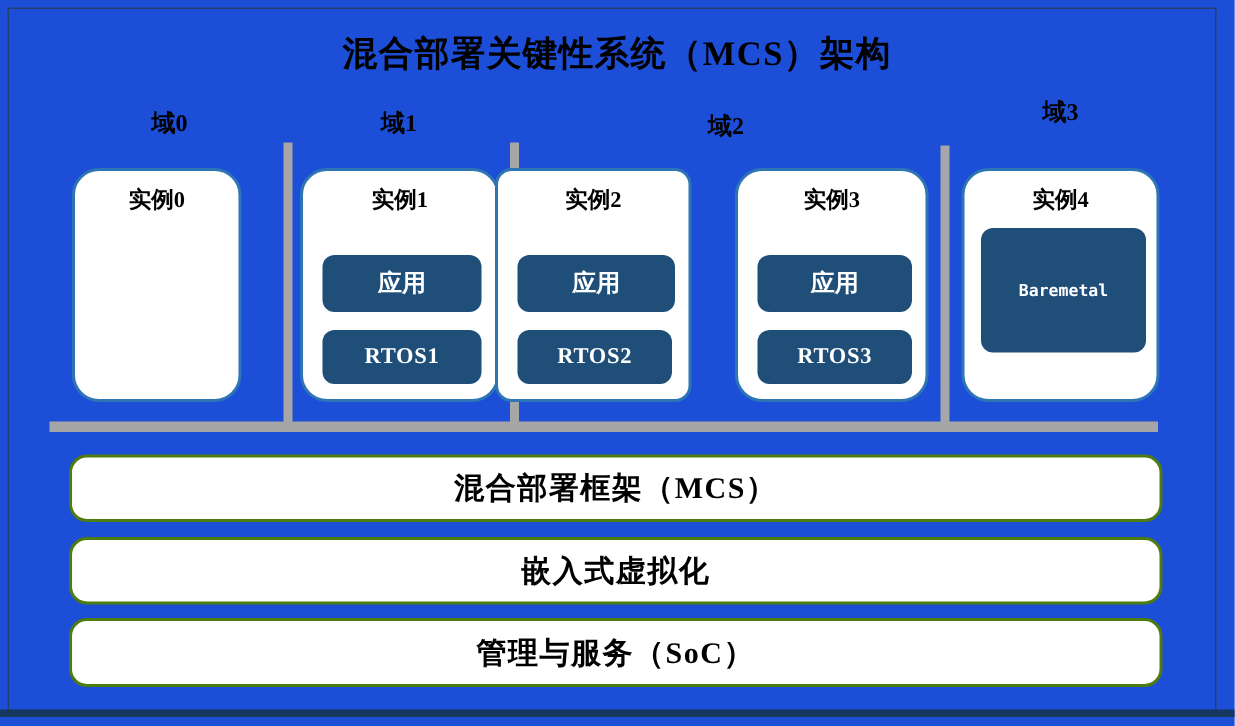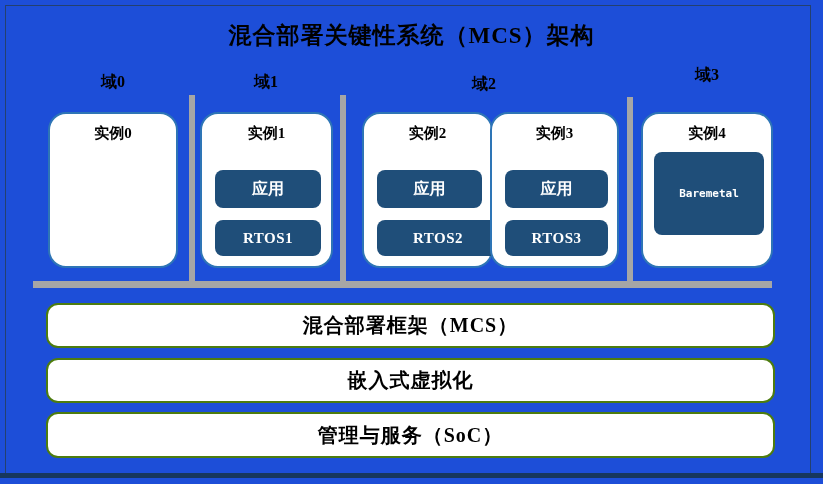--- a/index.html
+++ b/index.html
@@ -76,34 +76,34 @@
   <div class="domain-label" style="left:78px; top:72px;">域0</div>
   <div class="domain-label" style="left:231px; top:72px;">域1</div>
   <div class="domain-label" style="left:449px; top:74px;">域2</div>
   <div class="domain-label" style="left:672px; top:65px;">域3</div>
 
   <div class="divider-v" style="left:189px; top:95px; height:193px;"></div>
   <div class="divider-v" style="left:340px; top:95px; height:193px;"></div>
   <div class="divider-v" style="left:627px; top:97px; height:191px;"></div>
   <div class="divider-h"></div>
 
-  <div class="inst" style="left:48px; width:130px;text-decoration:underline;">
+  <div class="inst" style="left:48px; width:113px;text-decoration:underline;">
     <div class="inst-label">实例0</div>
   </div>
 
   <div class="inst" style="left:200px; width:133px;">
     <div class="inst-label">实例1</div>
     <div class="comp row1" style="left:13px; width:106px;">应用</div>
     <div class="comp row2 latin" style="left:13px; width:106px;">RTOS1</div>
   </div>
 
-  <div class="inst" style="left:362px; width:131px;">
+  <div class="inst" style="left:330px; width:131px;border-radius:11px;">
     <div class="inst-label">实例2</div>
     <div class="comp row1" style="left:13px; width:105px;">应用</div>
-    <div class="comp row2 latin" style="left:13px; width:122px;">RTOS2</div>
+    <div class="comp row2 latin" style="left:13px; width:103px;">RTOS2</div>
   </div>
 
   <div class="inst" style="left:490px; width:129px;">
     <div class="inst-label">实例3</div>
     <div class="comp row1" style="left:13px; width:103px;">应用</div>
     <div class="comp row2 latin" style="left:13px; width:103px;">RTOS3</div>
   </div>
 
   <div class="inst" style="left:641px; width:132px;">
     <div class="inst-label">实例4</div>

